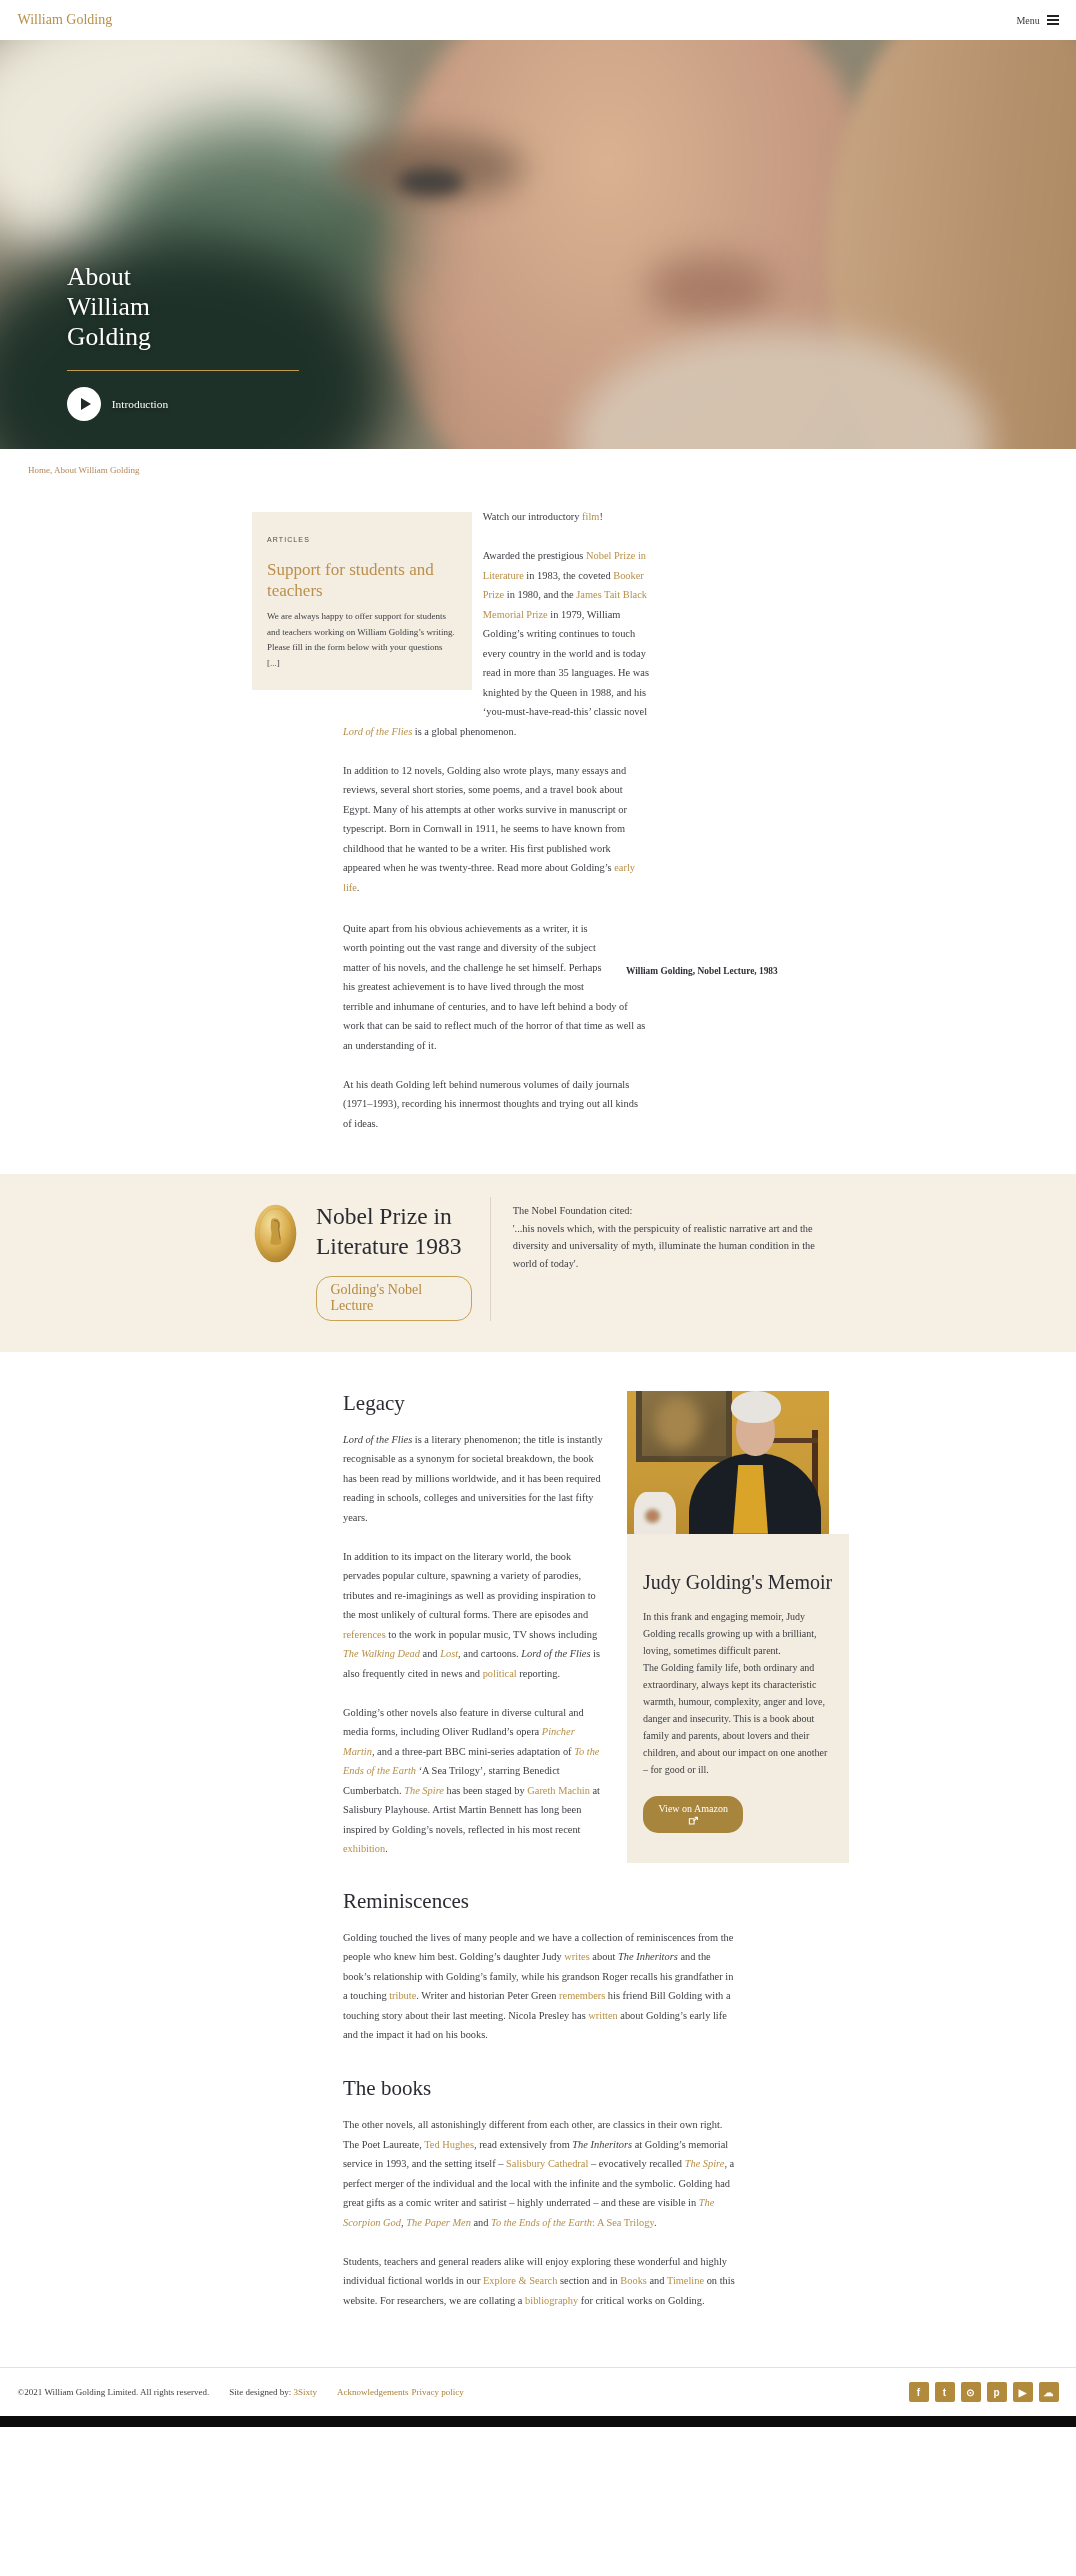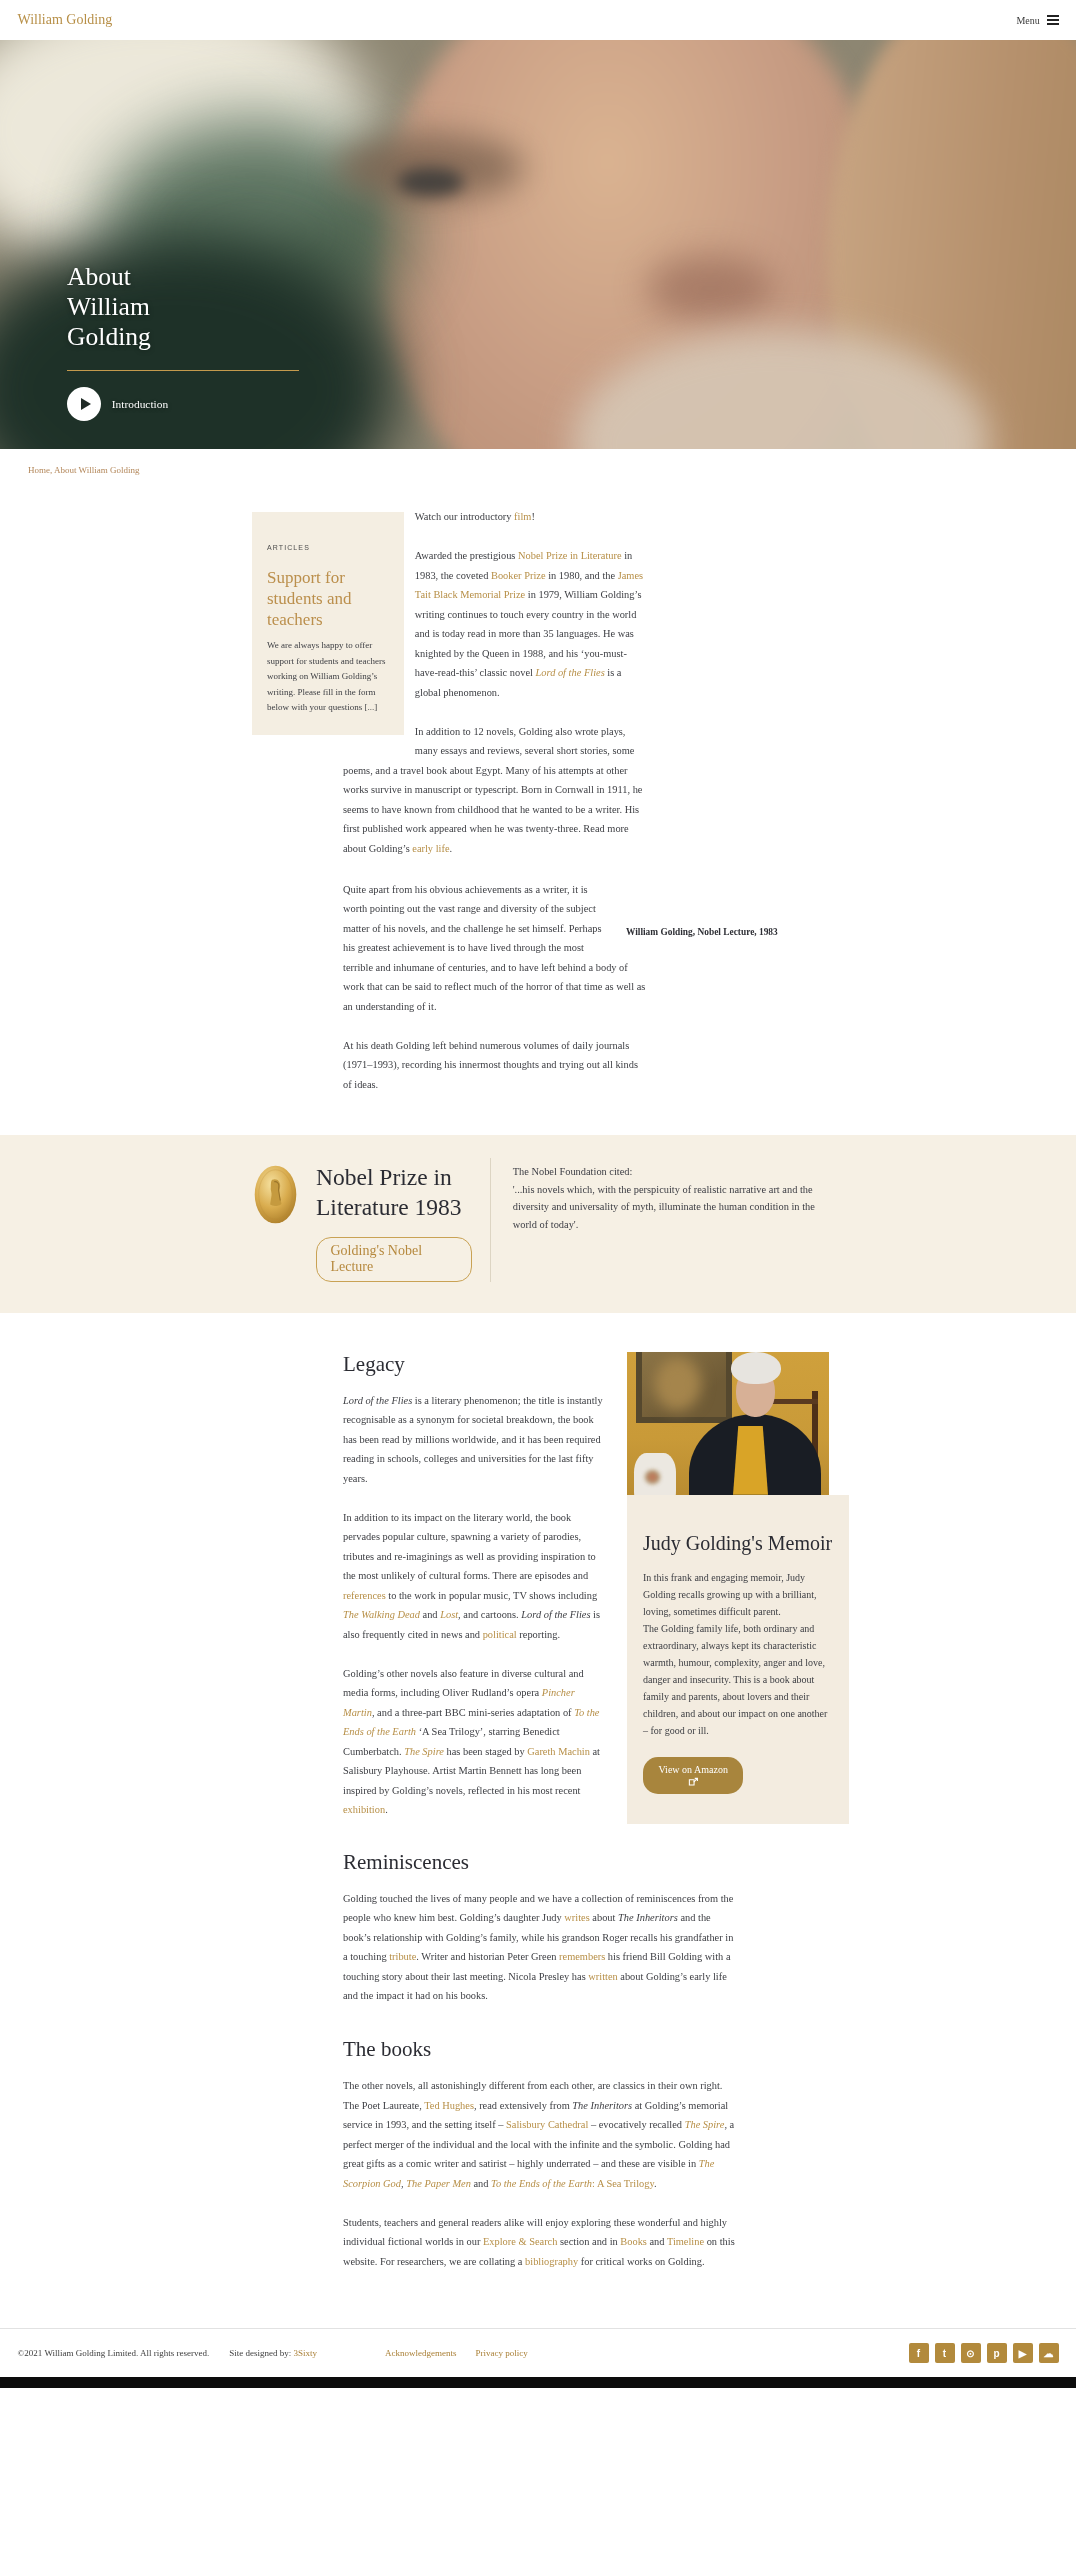--- a/index.html
+++ b/index.html
@@ -33,21 +33,21 @@
   .play-btn { width:34px; height:34px; border-radius:50%; background:#fff; display:flex; align-items:center; justify-content:center; }
   .play-tri { width:0; height:0; border-left:10px solid #202b26; border-top:6px solid transparent; border-bottom:6px solid transparent; margin-left:3.4px; }
   .play-label { font-size:11.4px; text-shadow:0 0.7px 4px rgba(0,0,0,.4); }
 
   
   .breadcrumb { padding:16px 0 0 28px; font-size:9px; color:#b3875a; }
   .breadcrumb a { color:#b3875a; }
 
   
   .article-wrap { margin:32px 0 0 343px; width:306px; font-size:10.4px; line-height:19.5px; }
-  .articles-card { float:left; width:152px; padding:26px 15px 19px; background:#f4eee2; margin:5.4px 10.8px 20px -91px; }
+  .articles-card { float:left; width:220px; padding:18px 15px 19px; background:#f4eee2; margin:5.4px 10.8px 20px -91px; }
   .articles-card .label { font-family:"Liberation Sans", sans-serif; font-size:7px; letter-spacing:1.1px; color:#4c4c4c; margin-bottom:9.4px; }
   .articles-card h3 { font-size:17px; line-height:21px; color:#bb8f4c; font-weight:400; margin:0 0 8px; }
   .articles-card p { font-size:9px; line-height:15.5px; margin:0; }
   .para { margin:0 0 19.5px; }
   .mt { margin-top:21.5px; }
   a.lnk { color:#b78f47; }
   .it { font-style:italic; }
   .pull-quote { float:right; width:176px; margin:38px -153px 15px 17.5px; }
   .pull-quote .q { font-size:16px; line-height:22px; color:#b6893e; }
   .pull-quote .attr { margin-top:10.8px; font-size:9.4px; font-weight:bold; color:#2e2f35; line-height:13.5px; }
@@ -85,21 +85,21 @@
   .memoir-card p { font-size:10px; line-height:17px; margin:0; }
   .amazon-btn { margin-top:17.5px; display:inline-flex; align-items:center; gap:2px; background:#a8853d; color:#fff; border:none; border-radius:15px; padding:7.4px 15.5px; font-size:10px; font-family:"Liberation Serif", serif; cursor:pointer;flex-direction:column; }
 
   
   .remin { clear:both; margin:30px 0 0 343px; width:394px; }
   .books { margin:31px 0 0 343px; width:394px; }
 
   
   .site-footer { margin-top:57px; border-top:0.7px solid #e2e2e2; height:49px; display:flex; align-items:center; justify-content:space-between; padding:0 17.5px; font-size:9px; color:#3e3e3e; }
   .f-left { display:flex; align-items:center; gap:20px; }
-  .f-links { display:flex; align-items:center; gap:19px;margin-left:48px; }
+  .f-links { display:flex; align-items:center; gap:3px; }
   .f-links a, .f-designed a { color:#a97f35; }
   .social { display:flex; gap:6px; }
   .s-btn { width:20px; height:20px; border-radius:2px; background:#b28a3c; color:#fff; display:flex; align-items:center; justify-content:center; font-family:"Liberation Sans", sans-serif; font-size:10px; font-weight:bold; cursor:pointer; }
   .black-bar { height:11.4px; background:#0c0c0c; }
 </style>
 </head>
 <body>
 
 <header class="site-header">
   <a class="logo" href="#">William Golding</a>

